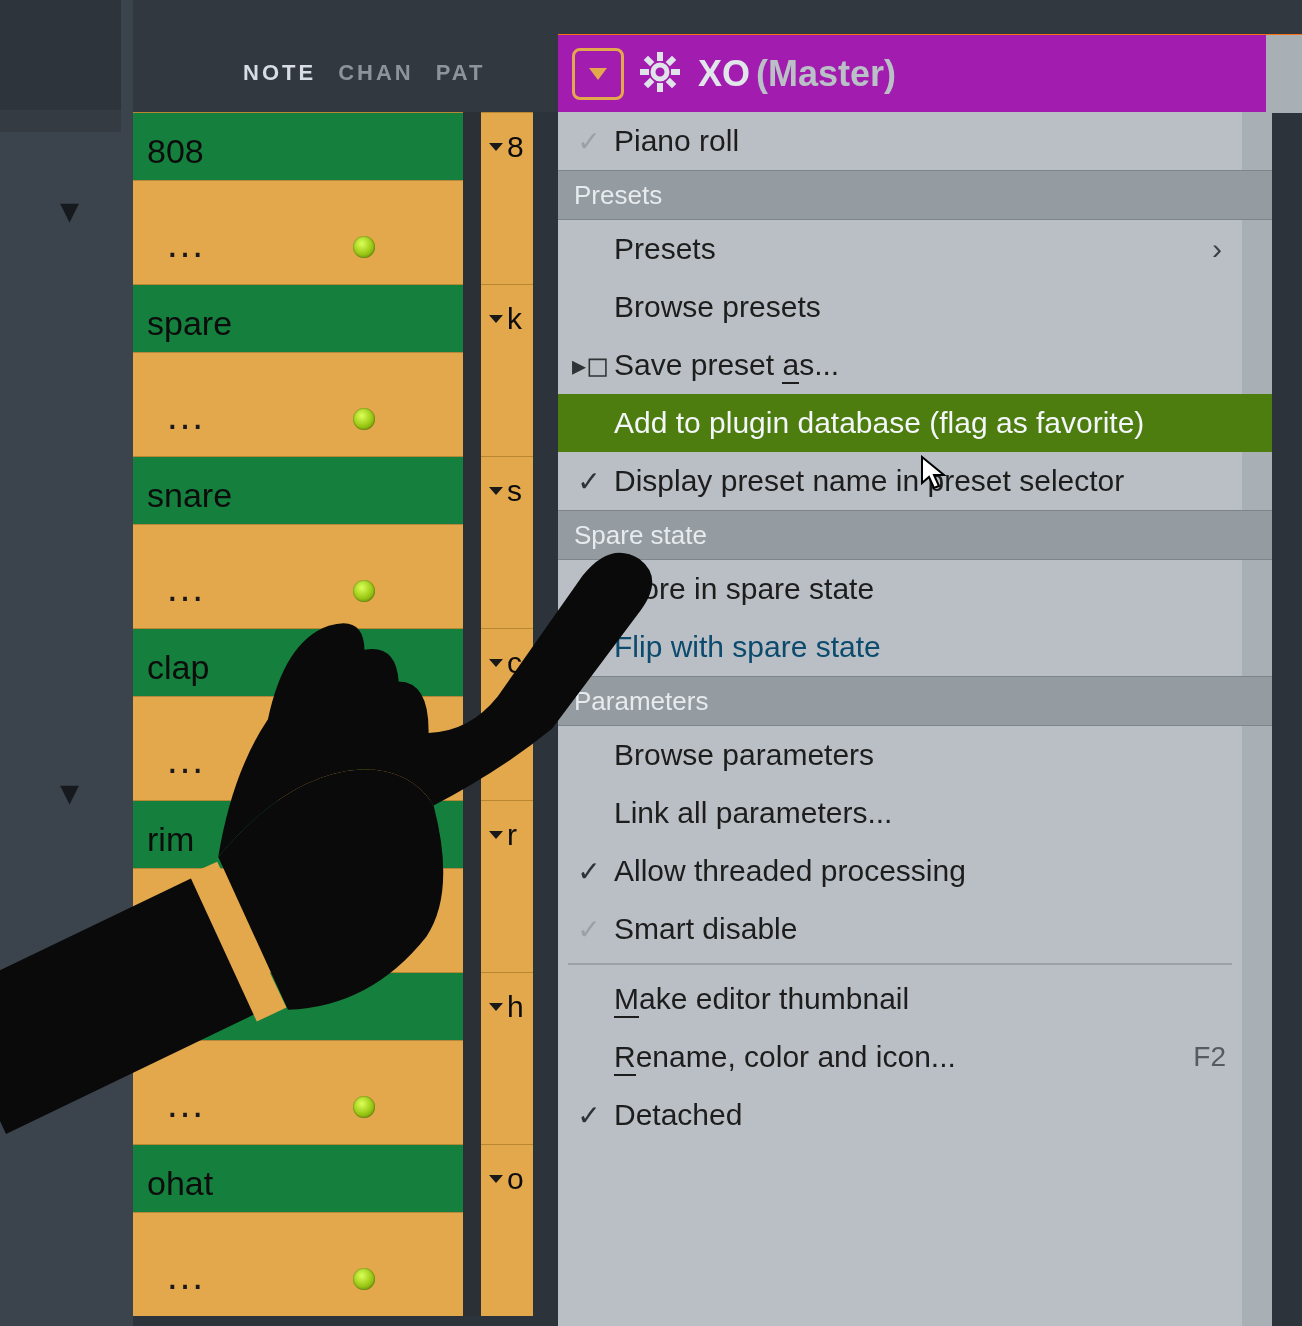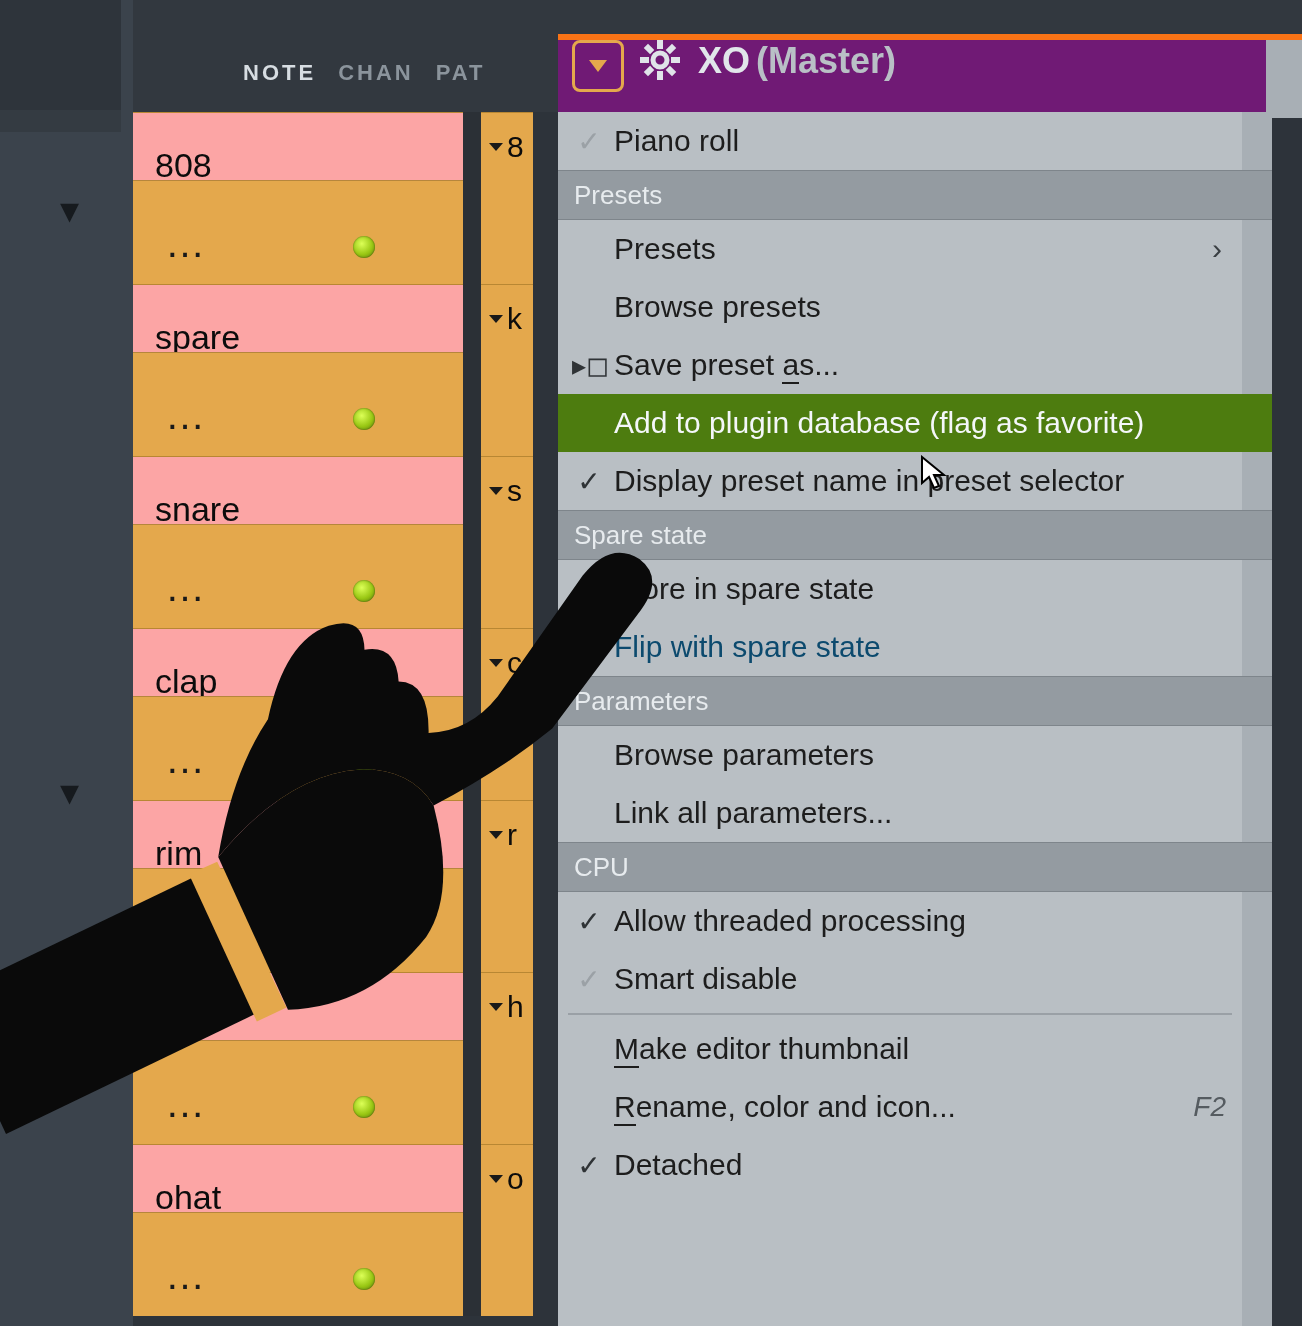--- a/index.html
+++ b/index.html
@@ -13,45 +13,45 @@
 
 
 .hdr{position:absolute;left:133px;right:0;top:0;height:112px;background:#32383f}
 .hdr .tabs{position:absolute;top:60px;left:110px;color:#8b949c;font-weight:700;font-size:22px;letter-spacing:3px}
 .hdr .tabs span{margin-right:22px}
 .hdr .tabs .on{color:#d7dde2}
 
 
 .rack{position:absolute;left:133px;top:112px;width:400px;bottom:0}
 .slot{position:relative;height:172px}
-.slot .name{position:absolute;left:0;top:0;right:70px;height:68px;background:#fca5a5;color:#0c0c0c;padding:4px 22px;font-size:34px;display:flex;align-items:flex-end;border-top:1px solid #b88733}
+.slot .name{position:absolute;left:0;top:0;right:70px;height:68px;background:#15803d;color:#0c0c0c;padding:4px 14px;font-size:34px;display:flex;align-items:center;border-top:1px solid #b88733}
 .slot .body{position:absolute;left:0;top:68px;right:70px;bottom:0;background:#e4a84c;border-top:1px solid #0003}
 .slot .dots{position:absolute;left:32px;bottom:18px;color:#191919;font-size:40px;letter-spacing:-4px}
 .slot .led{position:absolute;right:88px;bottom:26px;width:22px;height:22px;border-radius:50%;background:radial-gradient(circle at 40% 35%,#dcff57,#99c714 55%,#5a7a0c);box-shadow:0 0 2px #0008 inset}
 .slot .gap{position:absolute;right:52px;top:0;bottom:0;width:18px;background:#2b3036}
 .slot .mix{position:absolute;right:0;top:0;width:52px;height:68px;background:#e4a84c;border-top:1px solid #b88733;display:flex;align-items:center;color:#0c0c0c}
 .slot .mix svg{margin:0 2px 0 6px}
 .slot .mix span{font-size:30px}
 .slot .mixbody{position:absolute;right:0;top:68px;width:52px;bottom:0;background:#e4a84c}
 
 
-.plugin{position:absolute;left:558px;top:34px;right:0;height:78px;background:#701a75;border-top:6px solid #f97316;display:flex;}
+.plugin{position:absolute;left:558px;top:34px;right:0;height:78px;background:#a21caf;border-top:1px solid #f97316;display:flex;align-items:center}
 .plugin .dd{margin-left:14px;width:46px;height:46px;border-radius:8px;border:3px solid #e4a84c;display:flex;align-items:center;justify-content:center}
 .plugin .dd svg{display:block}
 .plugin .gear{margin-left:16px}
 .plugin .title{margin-left:18px;color:#b9c0c6;font-size:36px;font-weight:600}
 .plugin .title b{color:#e1e6ea;font-weight:700;margin-right:6px}
 .plugin .rbox{position:absolute;right:0;top:0;width:36px;height:78px;background:#a8afb5}
 
 
 .menu{position:absolute;left:558px;top:112px;width:714px;bottom:0;background:#b9bfc4;color:#1d1d1d}
 .menu .side{position:absolute;right:0;top:0;width:30px;bottom:0;background:#a8afb5}
 .mi{position:relative;height:58px;display:flex;align-items:center;font-size:30px;padding-left:56px}
 .mi .ic{position:absolute;left:14px;width:34px;text-align:center;color:#2f3336;font-size:28px}
-.mi .sc{position:absolute;right:46px;color:#555b60;font-size:28px;font-style:italic}
+.mi .sc{position:absolute;right:46px;color:#555b60;font-size:28px;}
 .mi .ar{position:absolute;right:50px;color:#3a3f43;font-size:30px}
 .mi.header{background:#949ba1;color:#e7ebee;font-size:26px;height:48px;padding-left:16px;border-top:1px solid #7e858b;border-bottom:1px solid #7e858b}
 .mi.hover{background:#4d7c0f;color:#f4f7f9}
 .mi.disabled{color:#0c4a6e}
 .mi.sep{height:12px;padding:0}
 .mi.sep::after{content:"";position:absolute;left:10px;right:40px;top:5px;height:2px;background:#9aa0a6}
 .und{border-bottom:2px solid currentColor;padding-bottom:1px}
 .dimchk{color:#9ba1a6!important}
 
 
@@ -270,23 +270,20 @@
     <div class="mi header">
         <span>Parameters</span>
       </div>
     <div class="mi">
         <span>Browse parameters</span>
       </div>
     <div class="mi">
         <span>Link all parameters...</span>
       </div>
 
-    <div class="mi header">
-        <span>CPU</span>
-      </div>
     <div class="mi">
         <span class="ic">✓</span>
         <span>Allow threaded processing</span>
       </div>
     <div class="mi">
         <span class="ic dimchk">✓</span>
         <span>Smart disable</span>
       </div>
 
     <div class="mi sep"></div>

